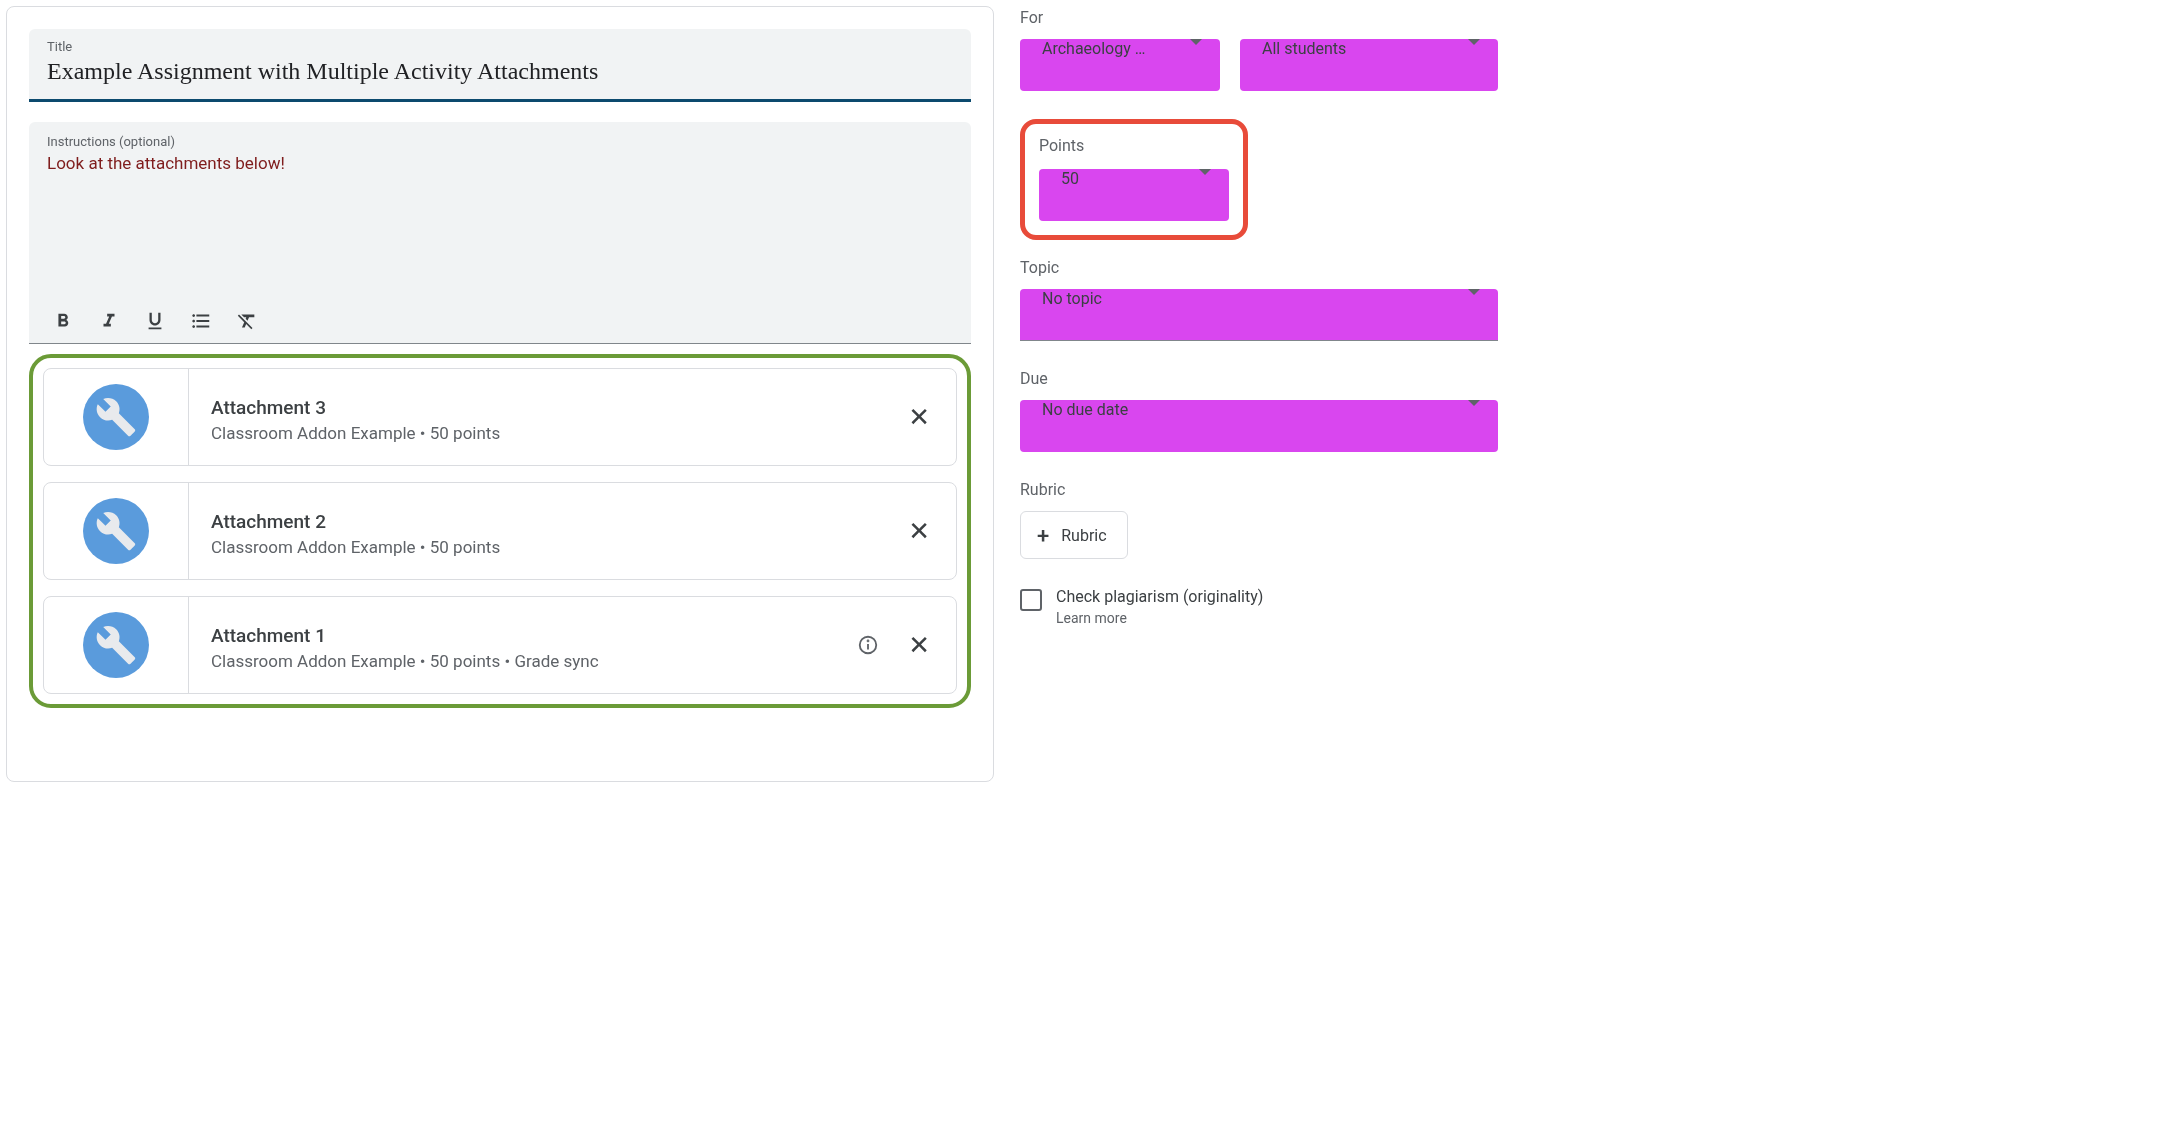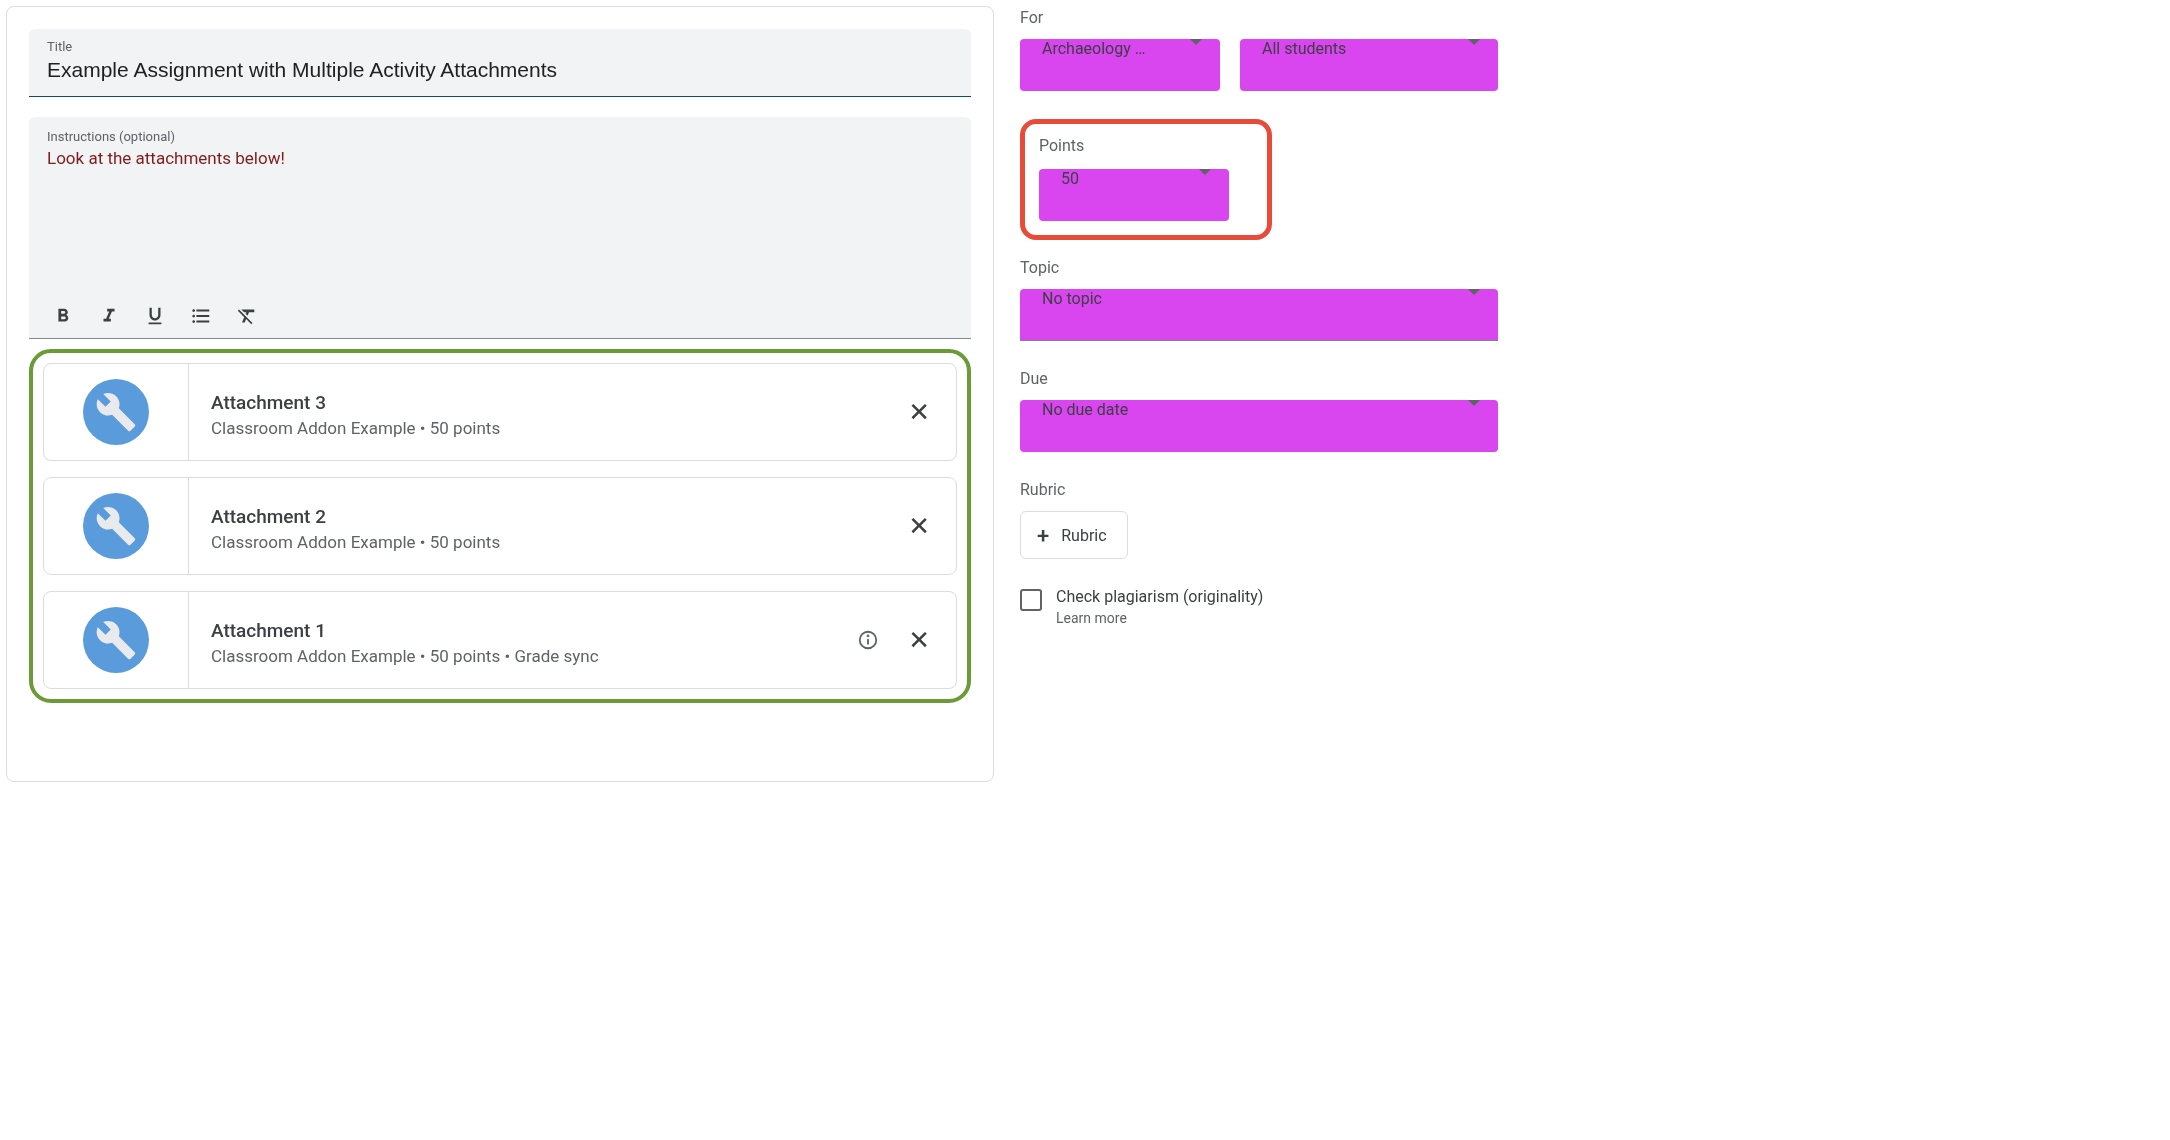--- a/index.html
+++ b/index.html
@@ -26,35 +26,36 @@
   .assignment-card {
     border: 1px solid #dadce0;
     border-radius: 8px;
     padding: 22px 22px 16px 22px;
     height: 100%;
   }
   
   .title-field {
     background: #f1f3f4;
     border-radius: 6px 6px 0 0;
-    border-bottom: 1px solid #0c4a6e;
+    border-bottom: 3px solid #0c4a6e;
     padding: 10px 18px 14px 18px;
   }
   .field-label {
     font-size: 13px;
     color: #5f6368;
     margin-bottom: 4px;
   }
   .field-value {
-    font-size: 21px;
+    font-size: 24px;
     color: #202124;
     border: none;
     background: transparent;
     outline: none;
     width: 100%;
+    font-family: Liberation Serif, serif;
   }
   
   .instructions-field {
     background: #f1f3f4;
     border-radius: 6px 6px 0 0;
     margin-top: 20px;
     padding: 12px 18px 10px 18px;
     border-bottom: 1px solid #80868b;
   }
   .instructions-text {
@@ -176,21 +177,21 @@
     flex: 1;
     min-width: 0;
   }
   .sb-select.underlined { border-bottom: 1px solid #80868b; border-radius: 4px 4px 0 0; }
   .sb-select-text { white-space: nowrap; overflow: hidden; text-overflow: ellipsis; }
   .caret { width: 0; height: 0; border-left: 6px solid transparent; border-right: 6px solid transparent; border-top: 6px solid #5f6368; flex-shrink: 0; margin-left:10px;}
   .points-highlight {
     border: 5px solid #e84b3a;
     border-radius: 16px;
     padding: 12px 14px 14px 14px;
-    width: 252px;
+    width: 228px;
     margin-bottom: 18px;
   }
   .points-highlight .sb-section-label { margin-bottom: 14px; }
   .points-highlight .sb-select { width: 190px; flex: none; }
   .rubric-btn {
     border: 1px solid #dadce0;
     border-radius: 6px;
     height: 48px;
     display: inline-flex;
     align-items: center;

